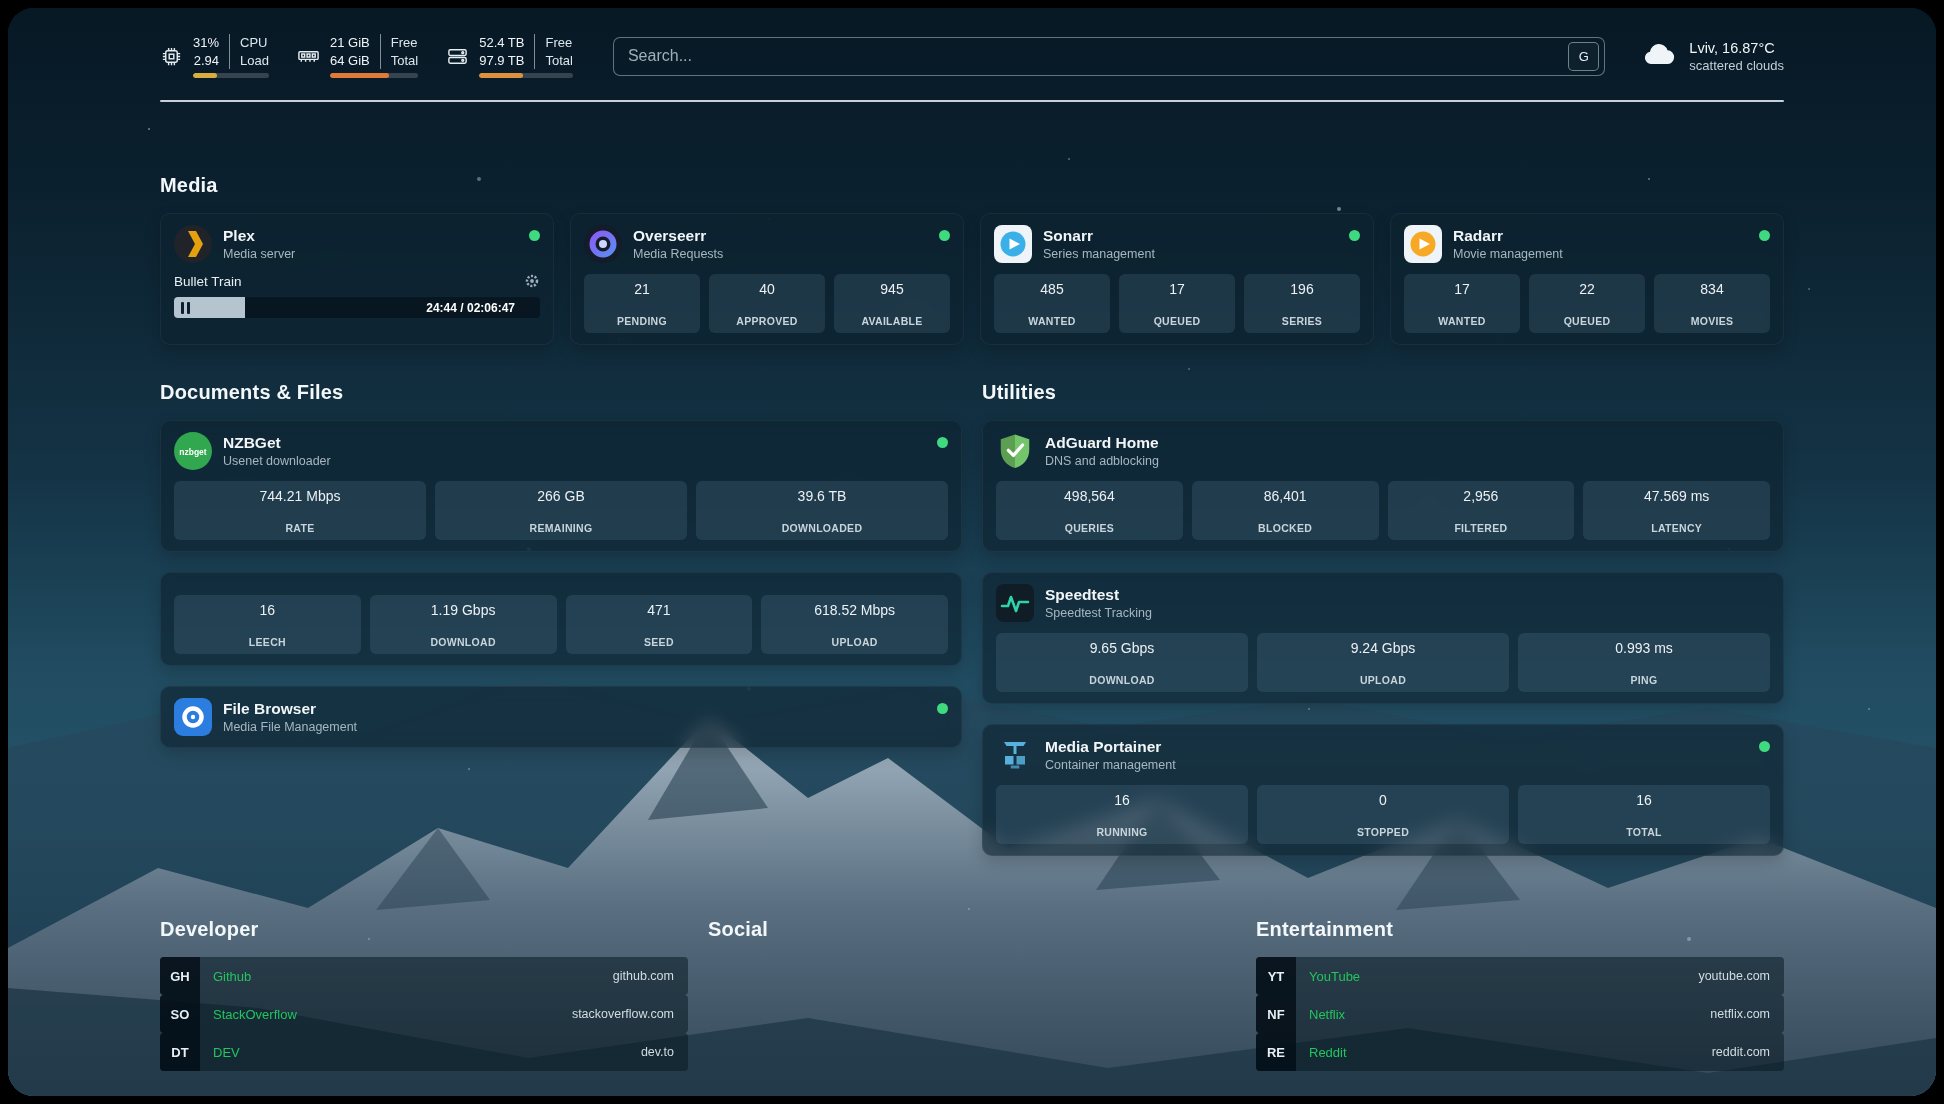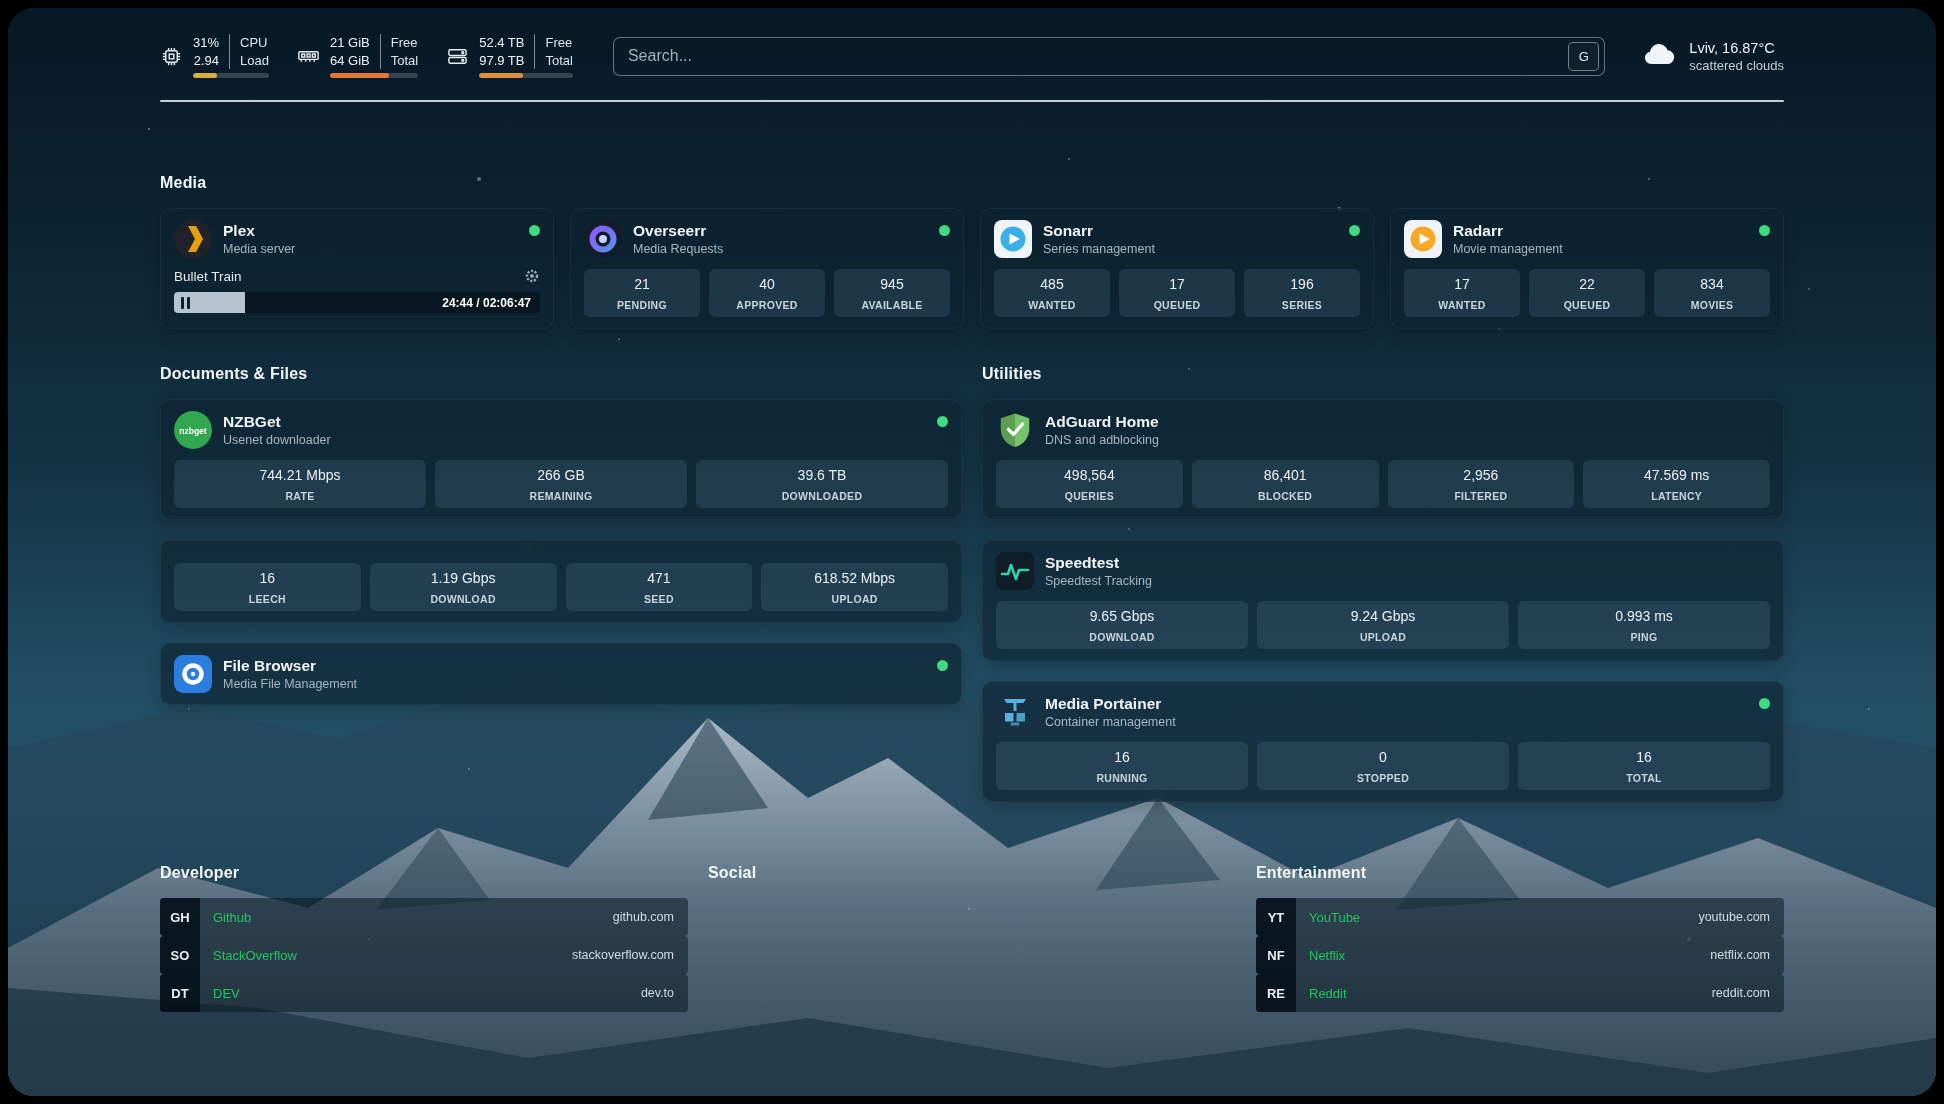--- a/index.html
+++ b/index.html
@@ -45,45 +45,45 @@
   .search-btn { width:31px; height:29px; border-radius:5px; border:1px solid rgba(210,224,233,.5); background:rgba(16,36,48,.6); color:#e9eef2; font-size:13px; font-family:inherit; cursor:pointer; }
 
   .weather { display:flex; gap:12px; align-items:center; }
   .weather svg { width:36px; height:26px; }
   .w-loc { font-size:14.5px; color:#f1f5f8; }
   .w-cond { font-size:13px; color:#c3cfd6; margin-top:2px; }
 
   .divider { margin-top:22px; height:2px; background:rgba(232,240,245,.85); border-radius:1px; }
 
   
-  h2.sec { font-size:16px; font-weight:700; margin:0 0 16px; color:#f3f7f9; letter-spacing:.2px; }
+  h2.sec { font-size:20px; font-weight:700; margin:0 0 16px; color:#f3f7f9; letter-spacing:.2px; }
   .sec-media { margin-top:72px; }
   .grid4 { display:grid; grid-template-columns:repeat(4,1fr); gap:16px; align-items:stretch; }
 
   .card { background:rgba(13,34,46,.62); border:1px solid rgba(255,255,255,.05); border-radius:10px; padding:11px 13px; box-shadow:0 6px 16px rgba(0,0,0,.18); backdrop-filter:blur(8px); }
   .card-head { display:flex; align-items:center; gap:11px; }
   .app-icon, .app-icon svg { width:38px; height:38px; display:block; flex:0 0 auto; }
   .app-name { font-size:15.5px; font-weight:600; color:#f2f6f8; }
   .app-sub { font-size:12.5px; color:#a7b7c0; margin-top:2px; }
   .dot { width:11px; height:11px; border-radius:50%; margin-left:auto; align-self:flex-start; margin-top:5px; }
 
   .stats { display:flex; gap:9px; margin-top:11px; }
   .stat { flex:1; background:rgba(126,163,184,.16); border-radius:6px; text-align:center; padding:7px 4px 6px; }
   .stat-v { font-size:14px; color:#ecf1f4; }
-  .stat-l { font-size:10.5px; font-weight:700; color:#c9d5dc; margin-top:7px; letter-spacing:.3px; }
+  .stat-l { font-size:10.5px; font-weight:700; color:#c9d5dc; margin-top:18px; letter-spacing:.3px; }
 
   
   .plex-now { display:flex; align-items:center; margin-top:10px; font-size:13.5px; color:#e8eef2; }
   .gear { margin-left:auto; width:16px; height:16px; cursor:pointer; }
   .gear svg { width:16px; height:16px; display:block; }
   .plex-bar { position:relative; margin-top:8px; height:21px; border-radius:4px; background:rgba(6,17,25,.7); overflow:hidden; cursor:pointer; }
   .plex-fill { position:absolute; left:0; top:0; bottom:0; background:rgba(198,212,222,.92); }
   .pause { position:absolute; left:7px; top:4.5px; display:flex; gap:2.5px; }
   .pause i { width:3px; height:12px; background:#0d1f2b; border-radius:1px; display:block; }
-  .plex-time { position:absolute; right:9px; top:3.5px; font-size:12px; font-weight:600; color:#fff; }
+  .plex-time { position:absolute; right:25px; top:3.5px; font-size:12px; font-weight:600; color:#fff; }
 
   .two-col { display:grid; grid-template-columns:1fr 1fr; gap:20px; margin-top:36px; }
   .col-cards { display:flex; flex-direction:column; gap:20px; }
 
   
   .three-col { display:grid; grid-template-columns:1fr 1fr 1fr; gap:20px; margin-top:62px; }
   .links { display:flex; flex-direction:column; gap:0; }
   .link-row { display:flex; align-items:center; height:38px; background:rgba(9,25,35,.55); border-radius:4px; overflow:hidden; cursor:pointer; }
   .link-abbr { width:40px; height:38px; display:flex; align-items:center; justify-content:center; background:rgba(4,14,22,.82); font-size:13px; font-weight:600; color:#e8eef2; flex:0 0 auto; }
   .link-name { margin-left:13px; font-size:13px; color:#22c55e; }

